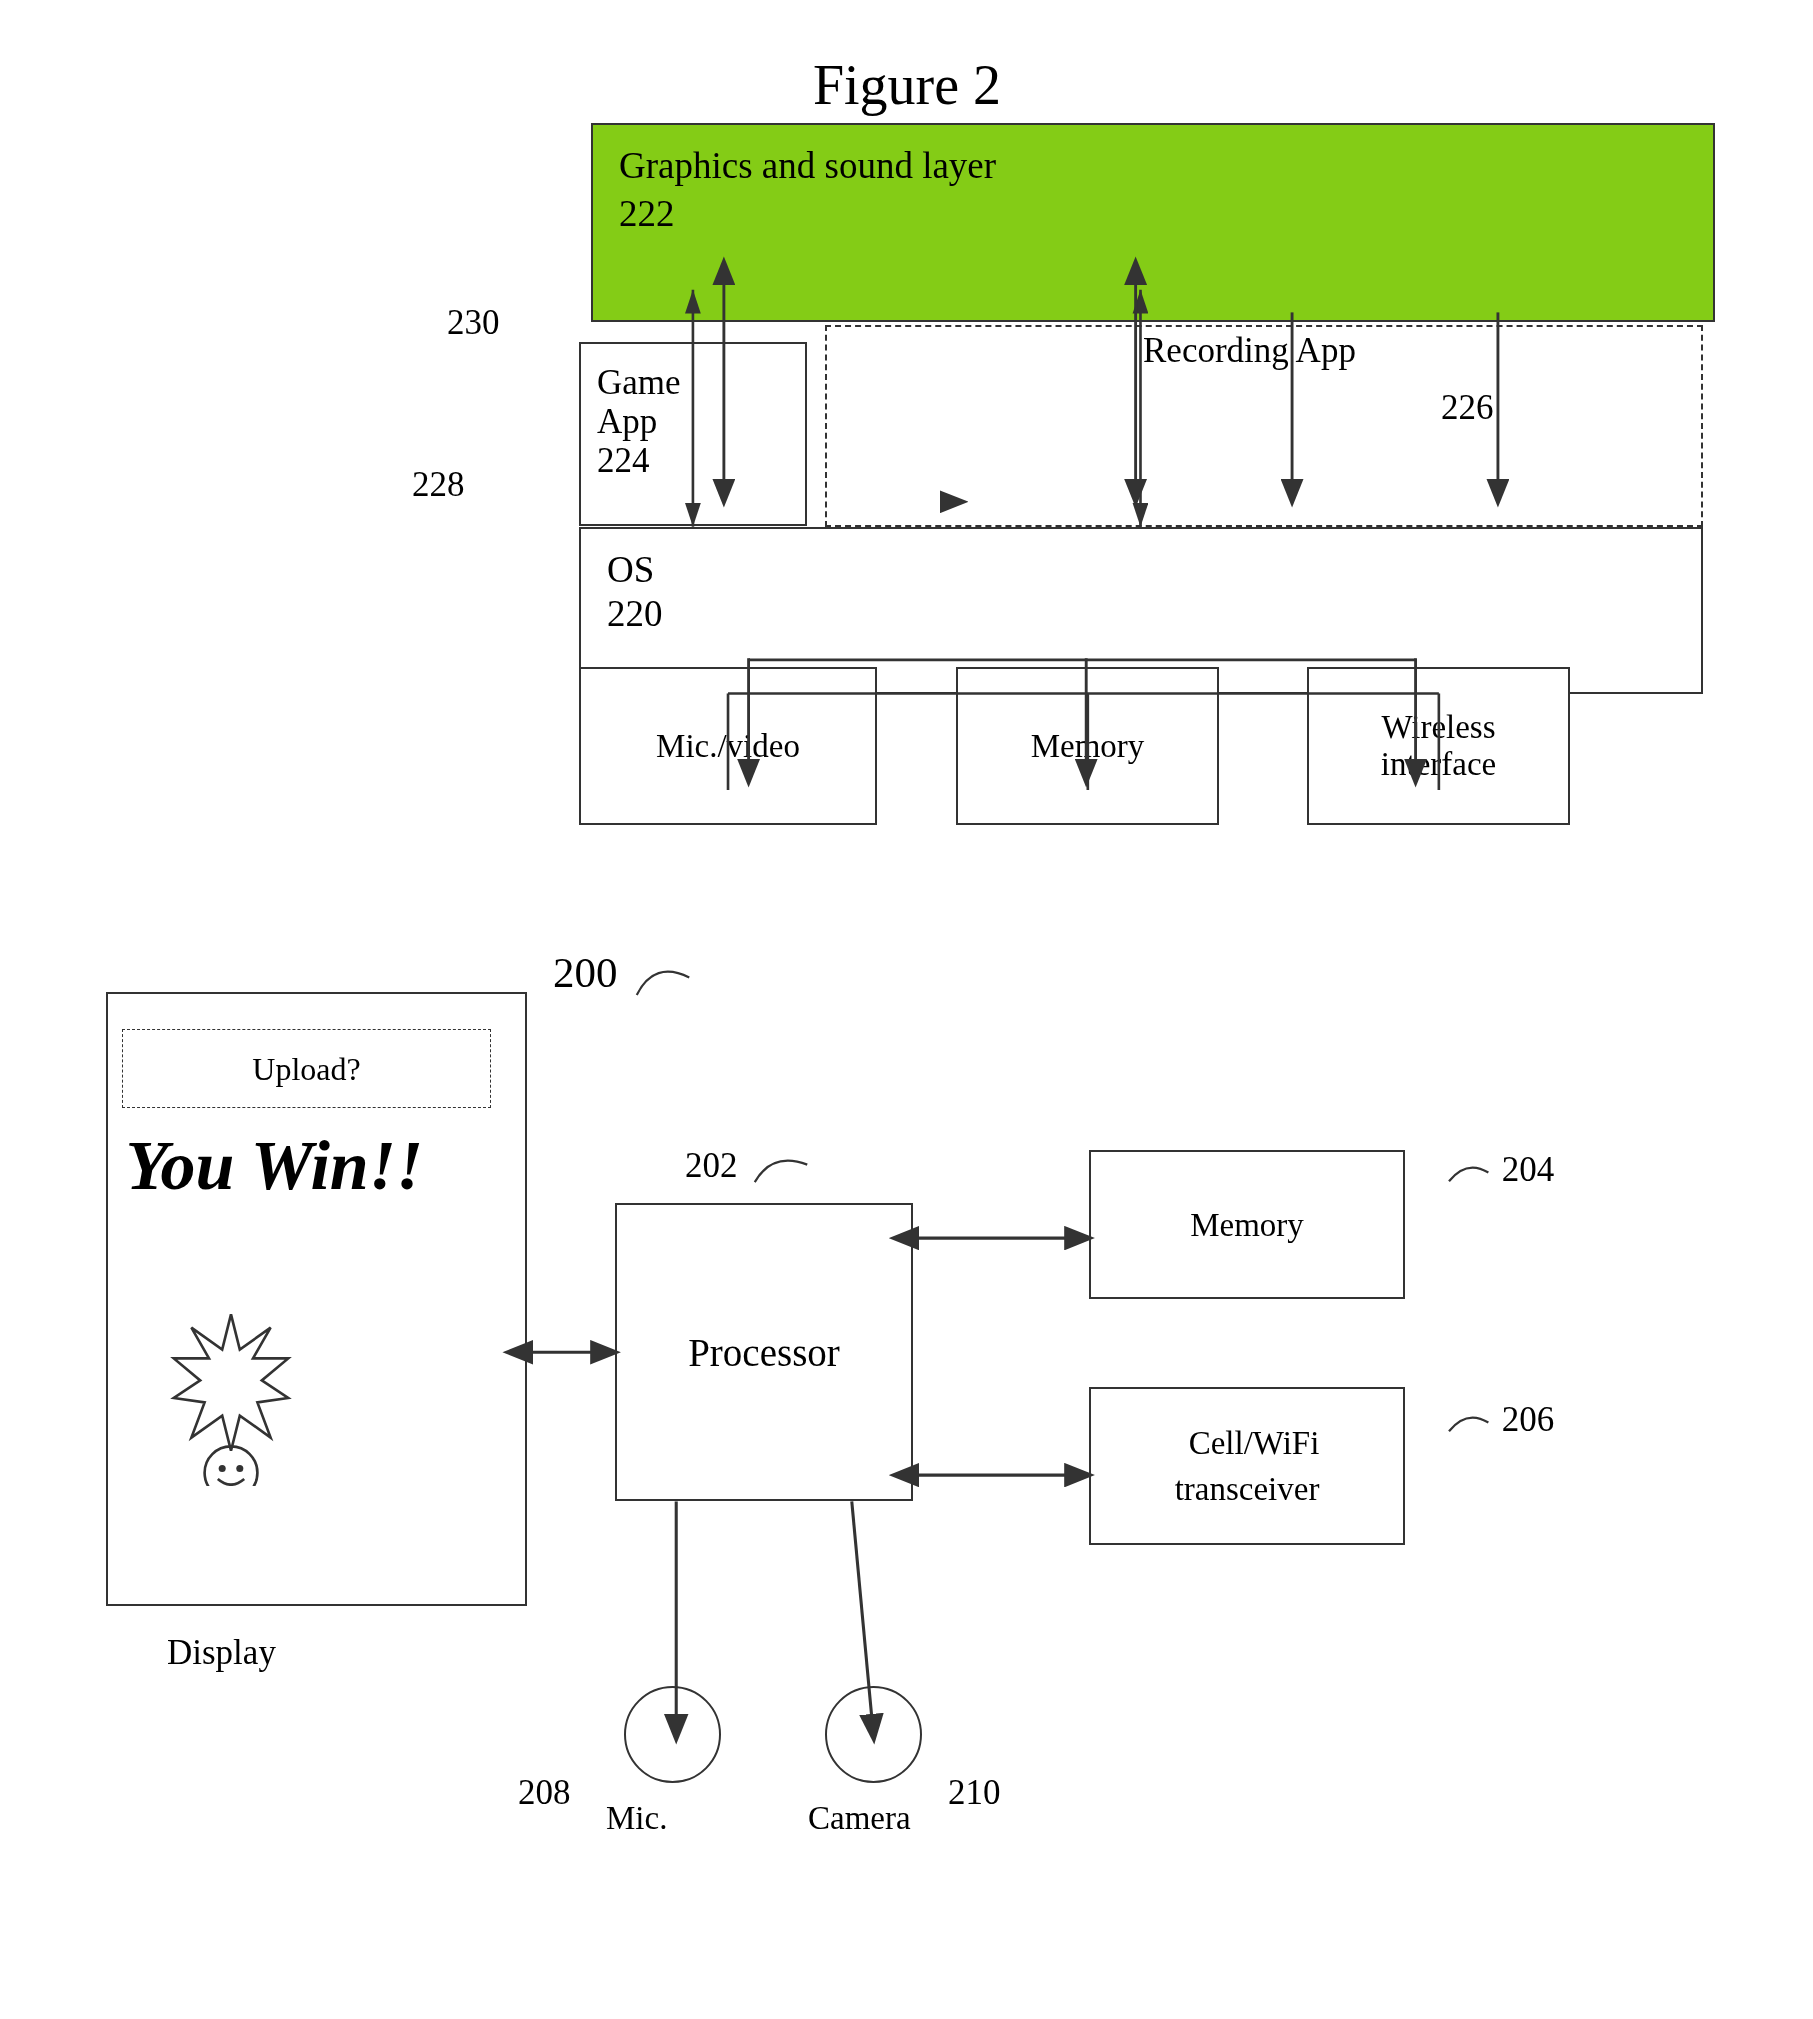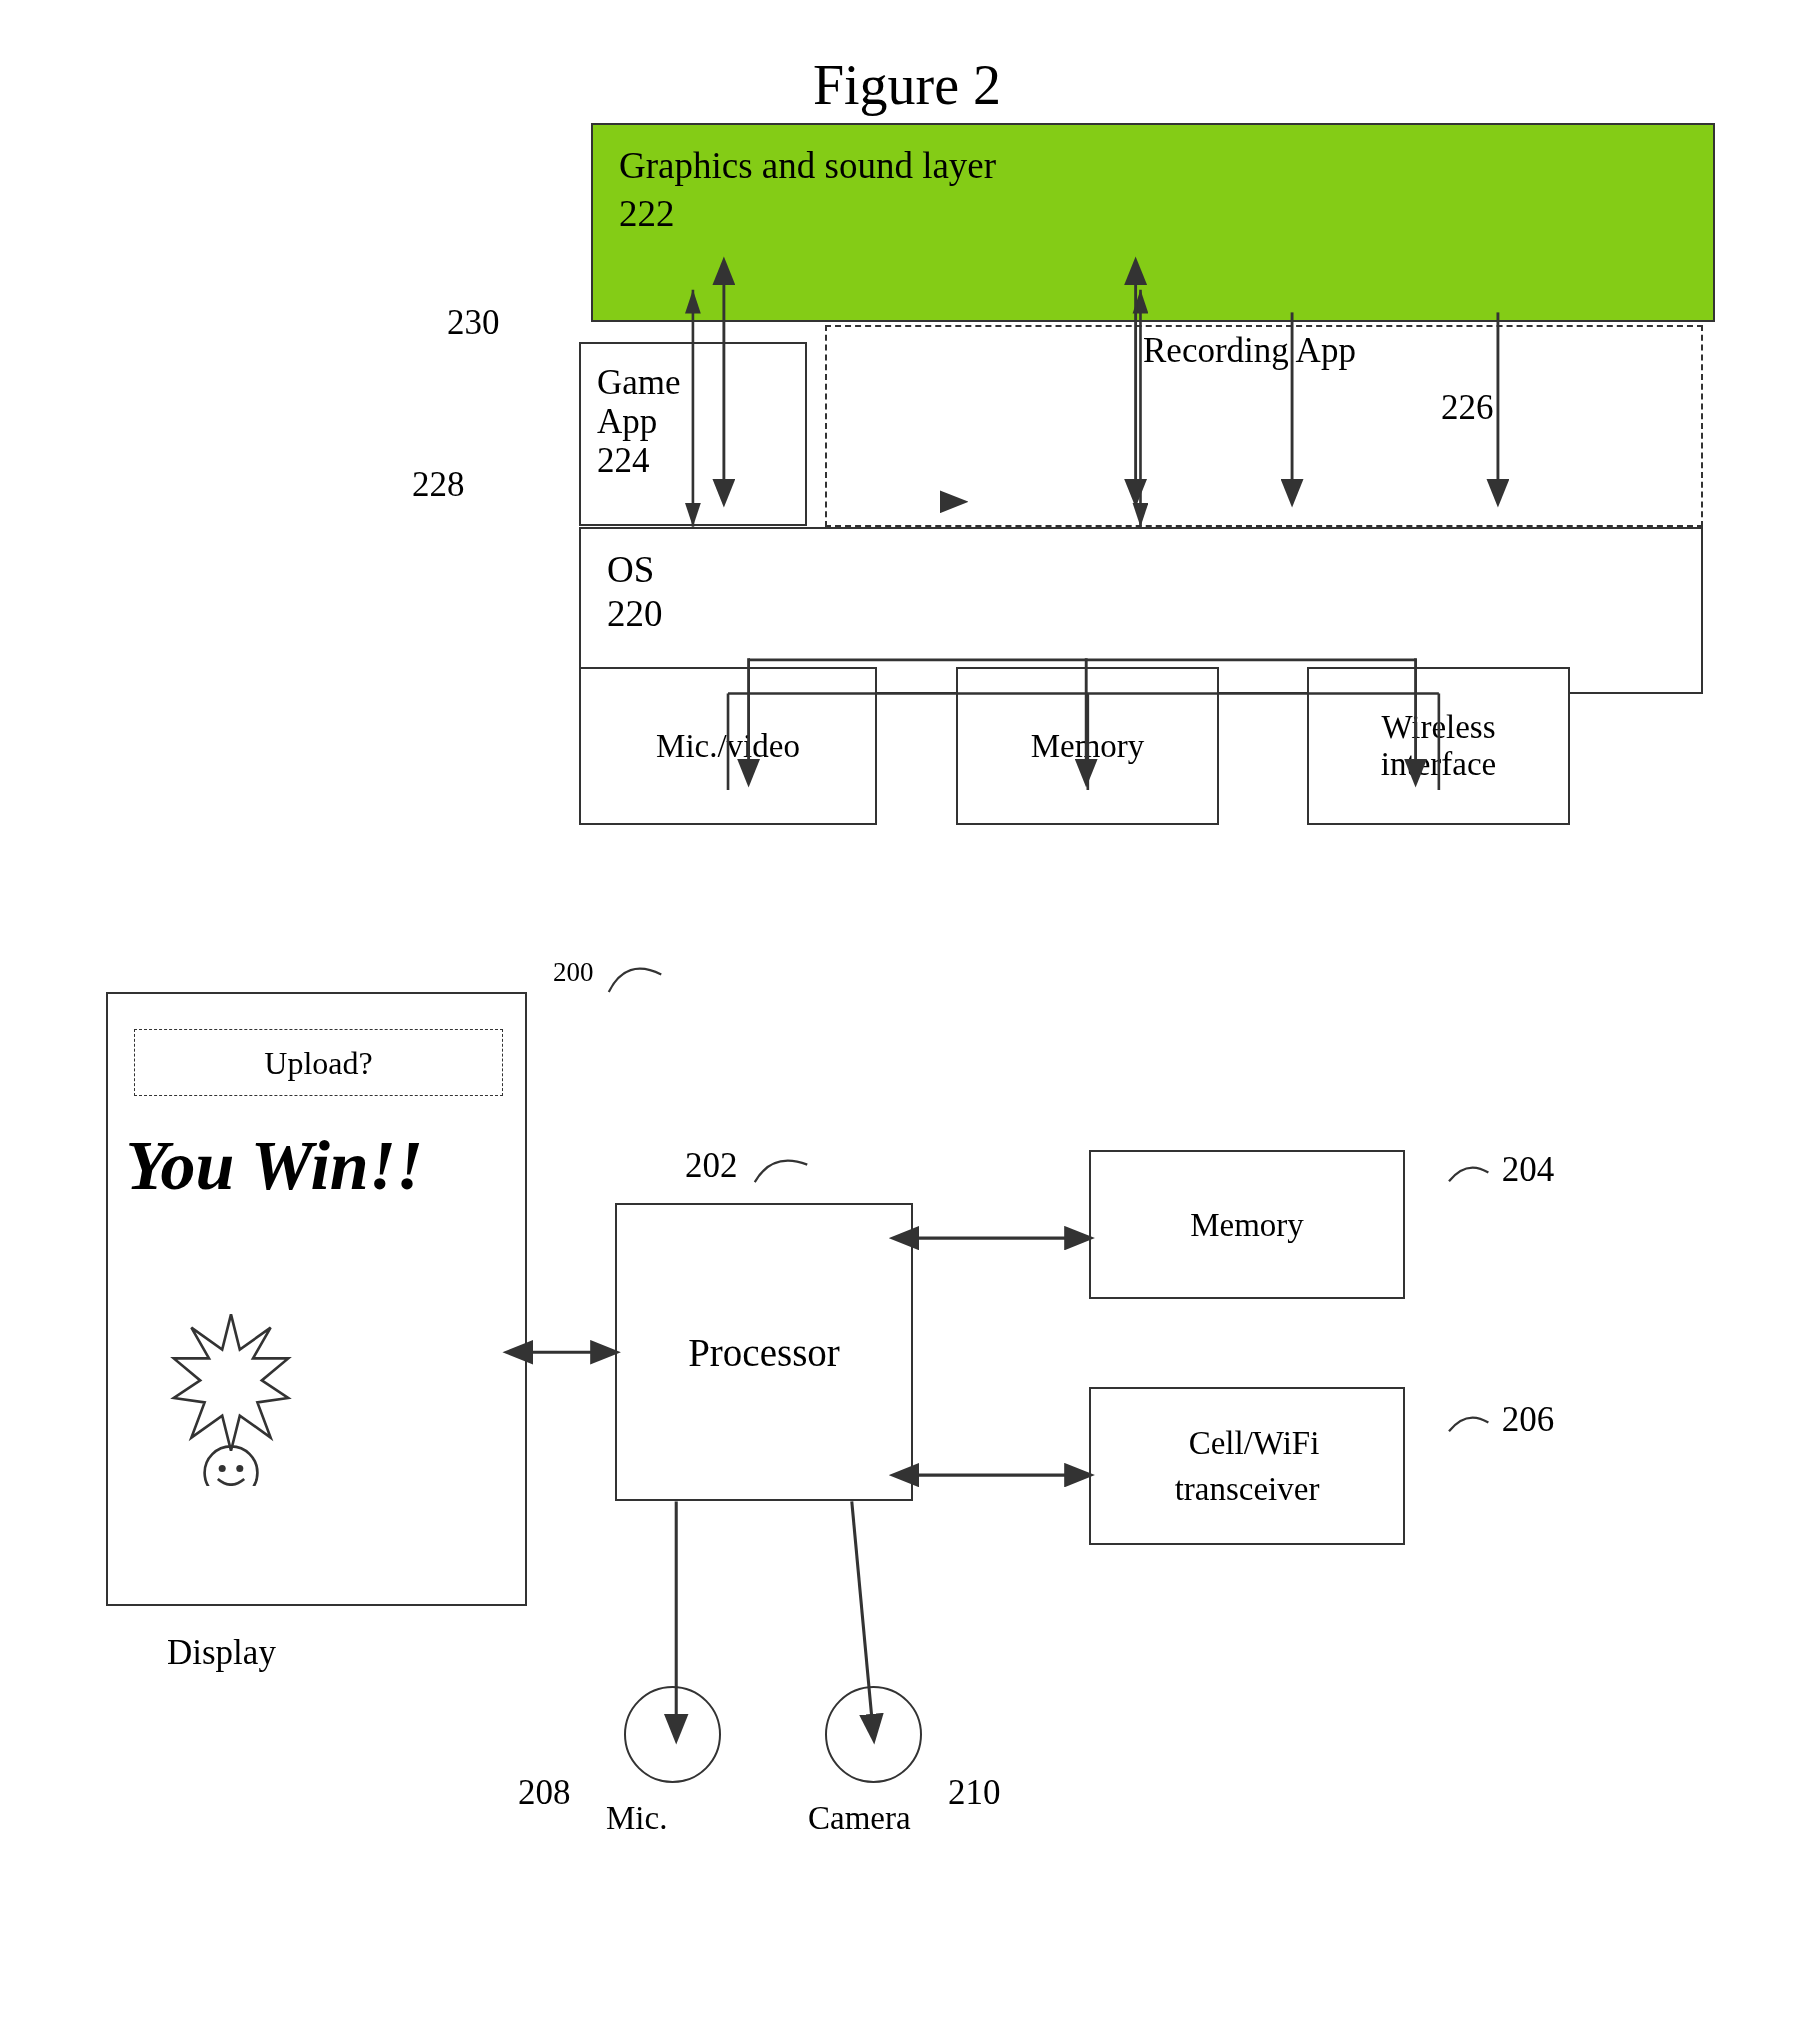--- a/index.html
+++ b/index.html
@@ -210,23 +210,23 @@
       width: 421px;
       height: 614px;
       border: 2.6px solid #333;
       background: #fff;
     }
 
     
     .box-upload {
       position: absolute;
       top: 35px;
-      left: 26px;
+      left: 14px;
       width: 369px;
-      height: 67px;
+      height: 79px;
       border: 1.8px dashed #333;
       background: #fff;
     }
     .box-upload-text {
       position: absolute;
       top: 50%;
       left: 50%;
       transform: translate(-50%, -50%);
       font-size: 32px;
     }
@@ -256,21 +256,21 @@
       top: 711px;
       left: 114px;
       font-size: 35px;
     }
 
     
     .label-200 {
       position: absolute;
       top: 26px;
       left: 500px;
-      font-size: 27px;
+      font-size: 43px;
     }
 
     
     .box-processor {
       position: absolute;
       top: 281px;
       left: 562px;
       width: 298px;
       height: 298px;
       border: 2.6px solid #333;

